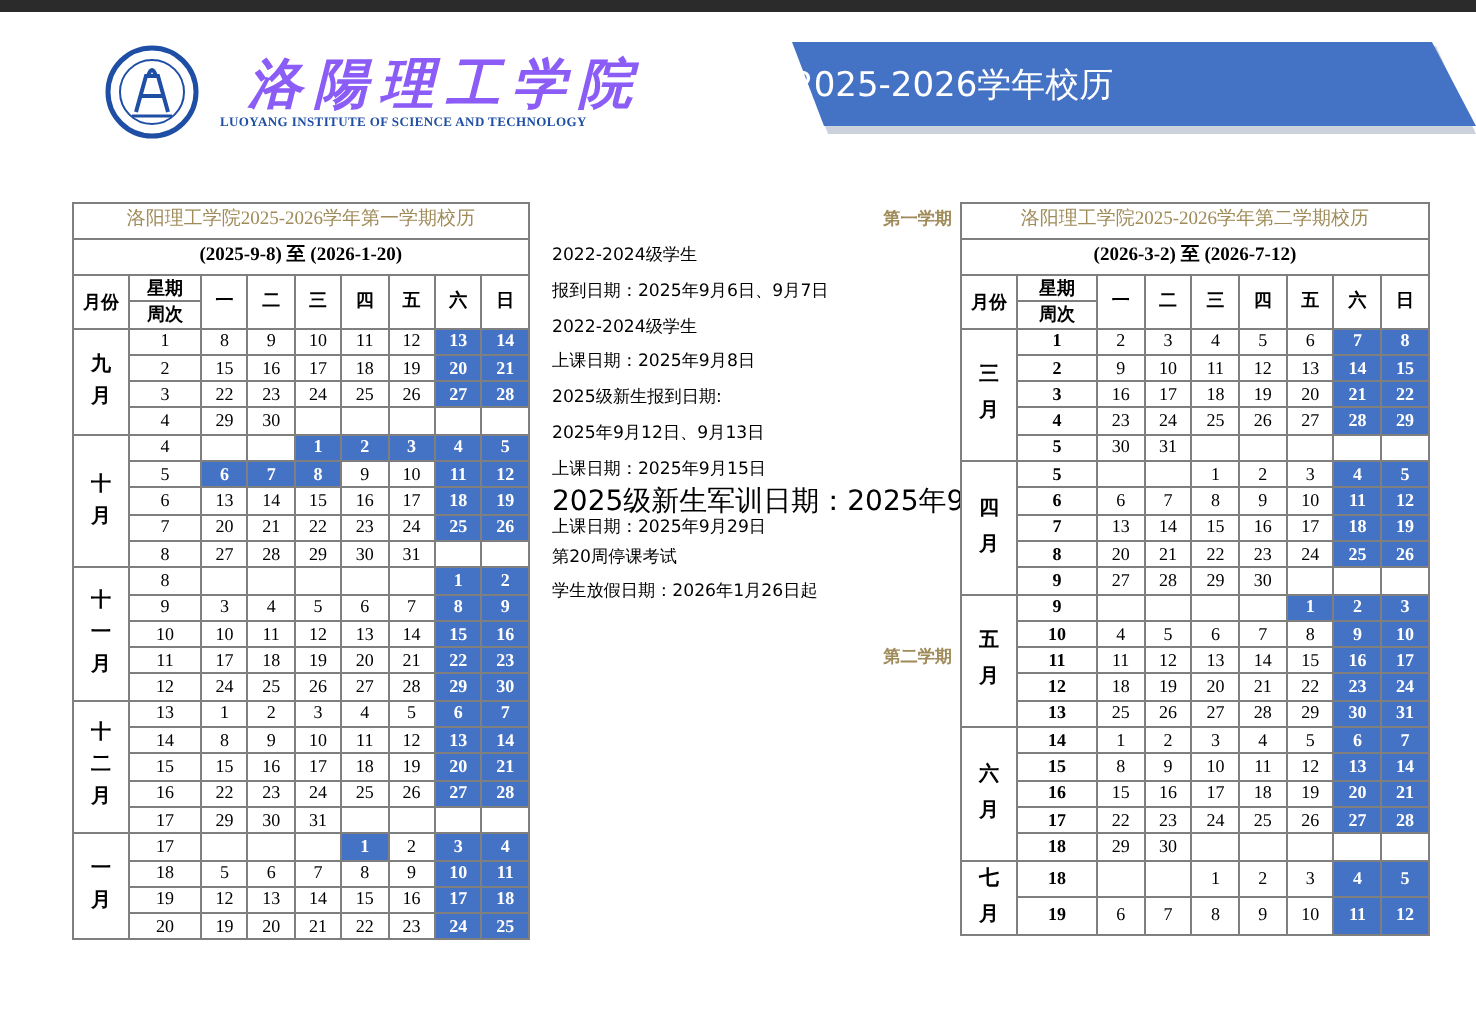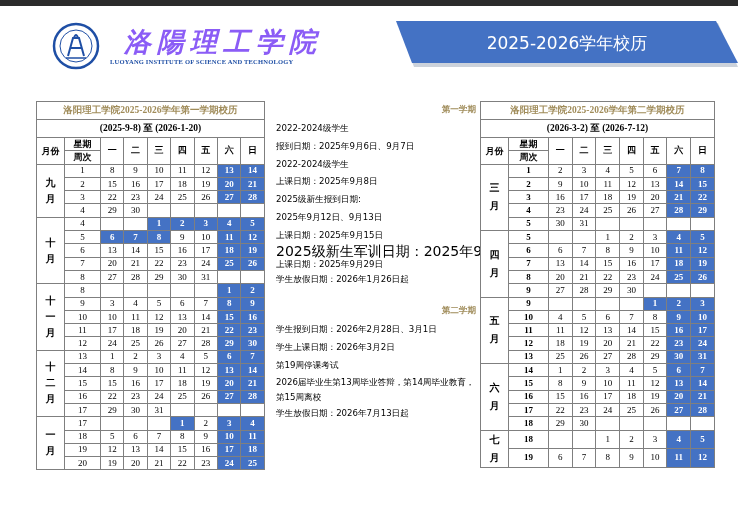--- a/index.html
+++ b/index.html
@@ -3,24 +3,24 @@
 <meta charset="utf-8">
 <style>
   html,body{margin:0;padding:0;}
   body{width:738px;height:509px;background:#fff;position:relative;overflow:hidden;font-family:"DejaVu Serif","Liberation Serif",serif;}
   .topbar{position:absolute;left:0;top:0;width:738px;height:6px;background:#2b2b2b;}
   .logo{position:absolute;left:52px;top:22px;width:48px;height:48px;}
   .logo-cn{position:absolute;left:124px;top:24px;font-family:"DejaVu Serif",serif;font-size:27px;font-weight:bold;color:#8b5cf6;letter-spacing:6px;font-style:italic;}
   .logo-en{position:absolute;left:110px;top:58px;font-family:"Liberation Serif",serif;font-size:6.5px;color:#1f4fa5;letter-spacing:0.2px;font-weight:bold;}
   .banner{position:absolute;left:396px;top:21px;width:342px;height:44px;}
   .banner svg{position:absolute;left:0;top:0;}
-  .banner-title{position:absolute;left:0;top:0;width:342px;height:44px;line-height:44px;text-align:center;color:#fff;font-family:"DejaVu Sans","Liberation Sans",sans-serif;font-size:17px;}
+  .banner-title{position:absolute;left:0;top:0;width:342px;height:44px;line-height:44px;color:#fff;font-family:"DejaVu Sans","Liberation Sans",sans-serif;font-size:17px;}
   table.cal{position:absolute;border-collapse:collapse;table-layout:fixed;background:#fff;}
   table.cal td{border:1px solid #7f7f7f;text-align:center;font-size:9px;padding:0;height:12.3px;line-height:11px;color:#000;font-family:"Liberation Serif","DejaVu Serif",serif;}
-  table.cal td.title{color:#a08c5a;font-weight:bold;font-size:9.5px;height:17px;margin-left:16px;}
+  table.cal td.title{color:#a08c5a;font-weight:normal;font-size:9.5px;height:17px;margin-left:16px;}
   table.cal td.range{font-weight:bold;font-size:9.5px;height:17px;}
   table.cal td.hdr{font-weight:bold;font-size:9px;}
   table.cal td.month{font-weight:bold;font-size:10px;line-height:18px;}
   table.cal td.hl{background:#4472c4;color:#fff;font-weight:bold;}
   table.cal td.wk{font-size:9px;}
   table.cal.sem2 td.wk{font-weight:bold;}
   #sem1{left:36px;top:101px;width:228px;}
   #sem2{left:480px;top:101px;width:234px;}
   .notes{position:absolute;left:276px;top:101px;width:200px;font-family:"DejaVu Sans","Liberation Sans",sans-serif;font-size:8.6px;color:#000;}
   .notes .sec{color:#a08c5a;font-weight:bold;text-align:right;font-size:8.6px;margin:3px 0 4px 0;}
@@ -329,31 +329,25 @@
   <div id="sem1-notes">
       <div class="ln">2022-2024级学生</div>
       <div class="ln">报到日期：2025年9月6日、9月7日</div>
       <div class="ln">2022-2024级学生</div>
       <div class="ln">上课日期：2025年9月8日</div>
       <div class="ln">2025级新生报到日期:</div>
       <div class="ln">2025年9月12日、9月13日</div>
       <div class="ln">上课日期：2025年9月15日</div>
       <div class="ln tight" style="white-space: nowrap; font-size: 14px;">2025级新生军训日期：2025年9月15日-9月28日</div>
       <div class="ln tight">上课日期：2025年9月29日</div>
+      <div class="ln">第20周停课考试</div>
       <div class="ln">学生放假日期：2026年1月26日起</div>
     </div>
   <div style="height:14px"></div>
   <div class="sec">第二学期</div>
-  <div id="sem2-notes">
-      <div class="ln">学生报到日期：2026年2月28日、3月1日</div>
-      <div class="ln">学生上课日期：2026年3月2日</div>
-      <div class="ln">第19周停课考试</div>
-      <div class="ln wrap">2026届毕业生第13周毕业答辩，第14周毕业教育，第15周离校</div>
-      <div class="ln">学生放假日期：2026年7月13日起</div>
-    </div>
 </div>
 
 <table class="cal sem2" id="sem2">
   <colgroup>
       <col style="width:28px">
       <col style="width:40px">
       <col span="7" style="width:23.7px">
     </colgroup>
   <tbody id="sem2-body">
       <tr>

